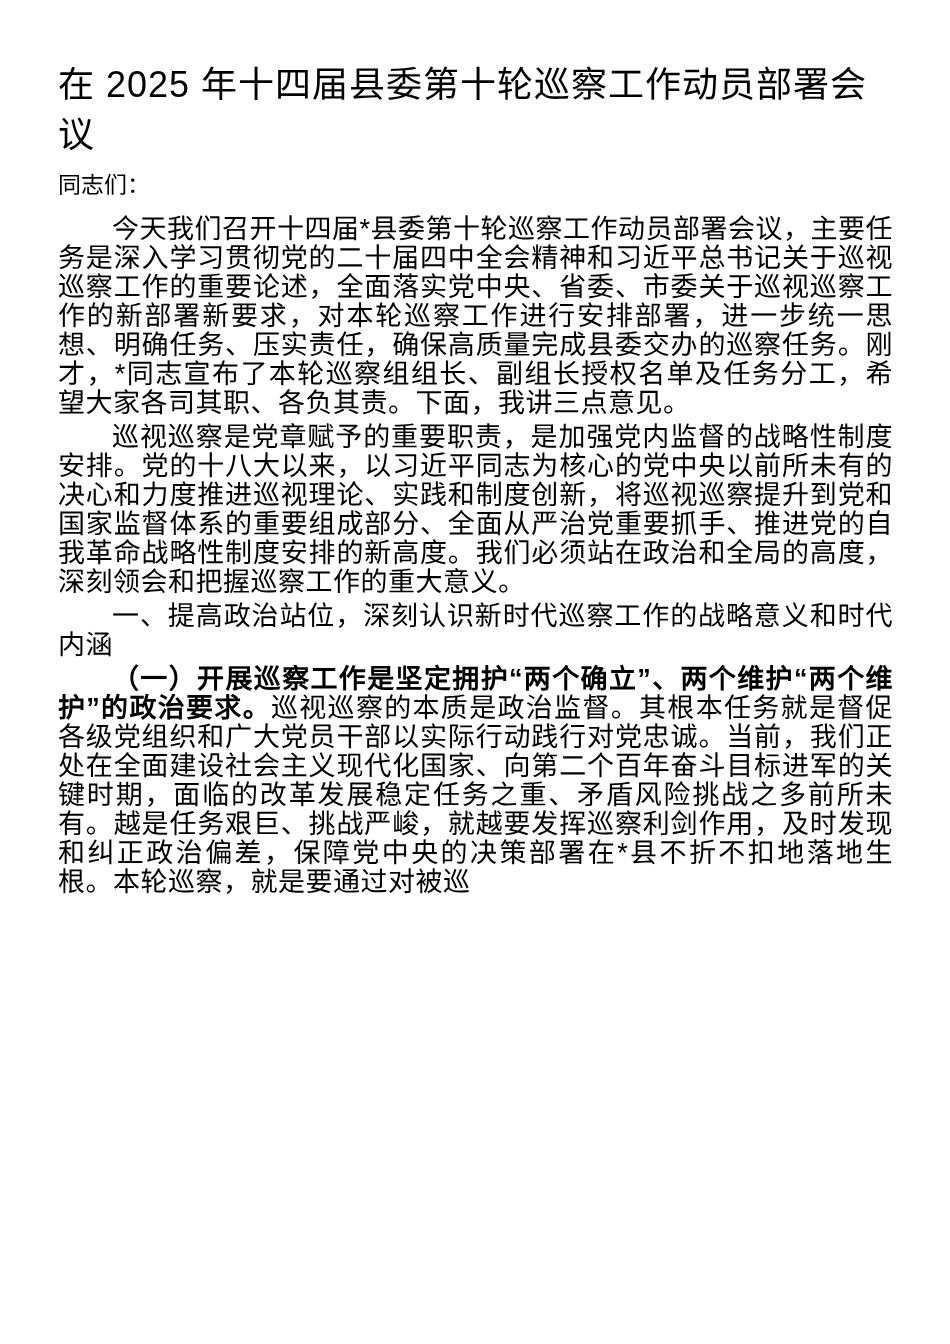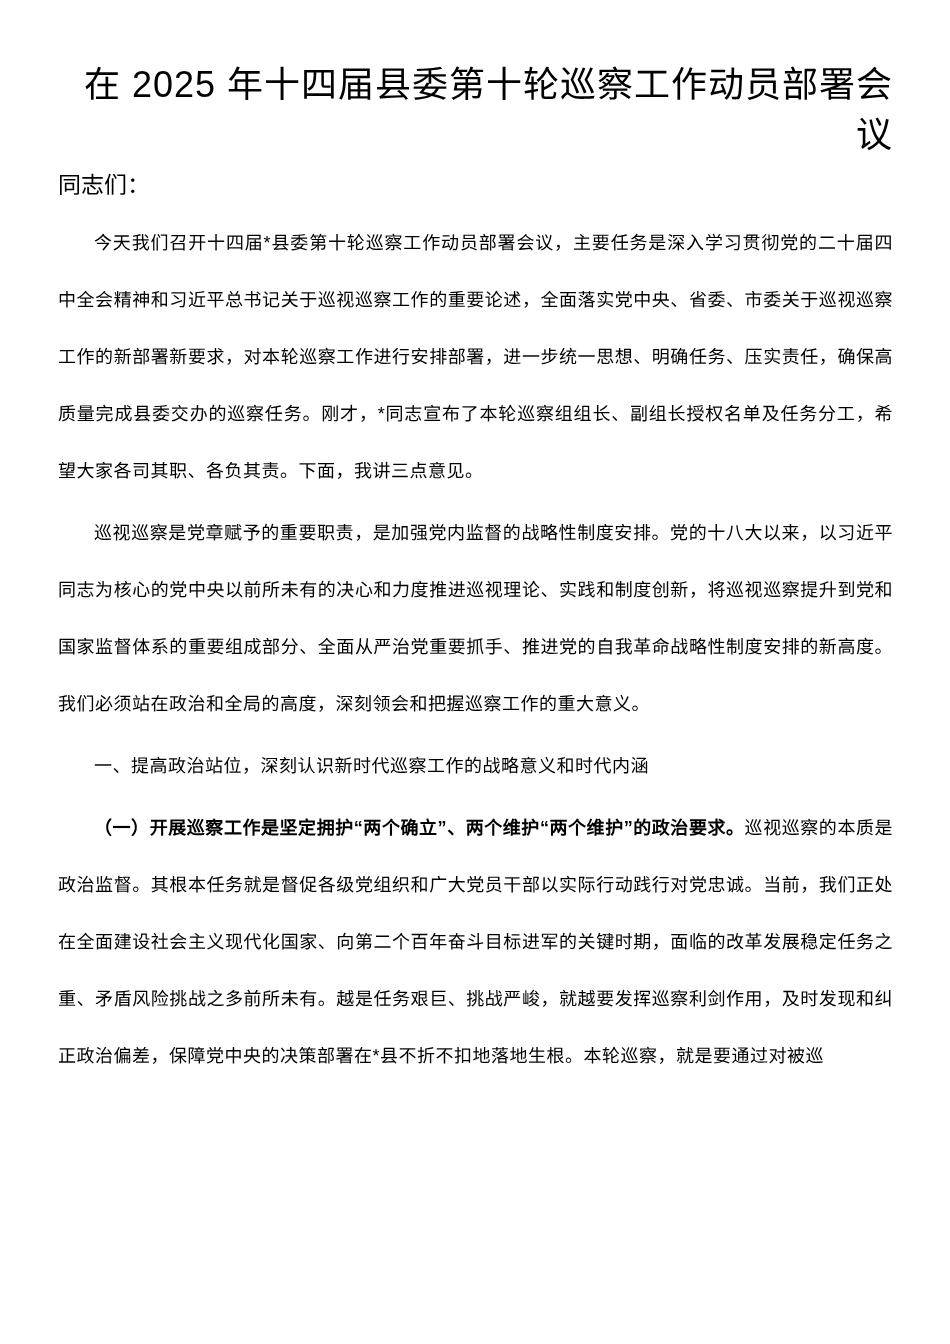--- a/index.html
+++ b/index.html
@@ -18,36 +18,36 @@
     font-family: "Liberation Sans", sans-serif;
     box-sizing: border-box;
     padding: 60px 57px 0 58px;
     overflow: hidden;
   }
   .title {
     margin: 0;
     font-size: 36px;
     font-weight: 400;
     line-height: 50px;
-    text-align: right;
+    text-align: left;
     letter-spacing: 1px;
   }
   .title .title-line {
     display: block;
   }
   .salutation {
     margin: 2px 0 0 0;
     font-size: 23px;
     line-height: 47.5px;
     font-weight: 400;
   }
   .para {
     margin: 5px 0 0 0;
-    font-size: 18px;
-    line-height: 57px;
+    font-size: 27px;
+    line-height: 29px;
     font-weight: 400;
     text-indent: 2em;
     text-align: justify;
     text-justify: inter-ideograph;
     letter-spacing: 0.5px;
   }
   .para.section-heading {
     font-weight: 400; 
   }
   .para .bold-lead {

